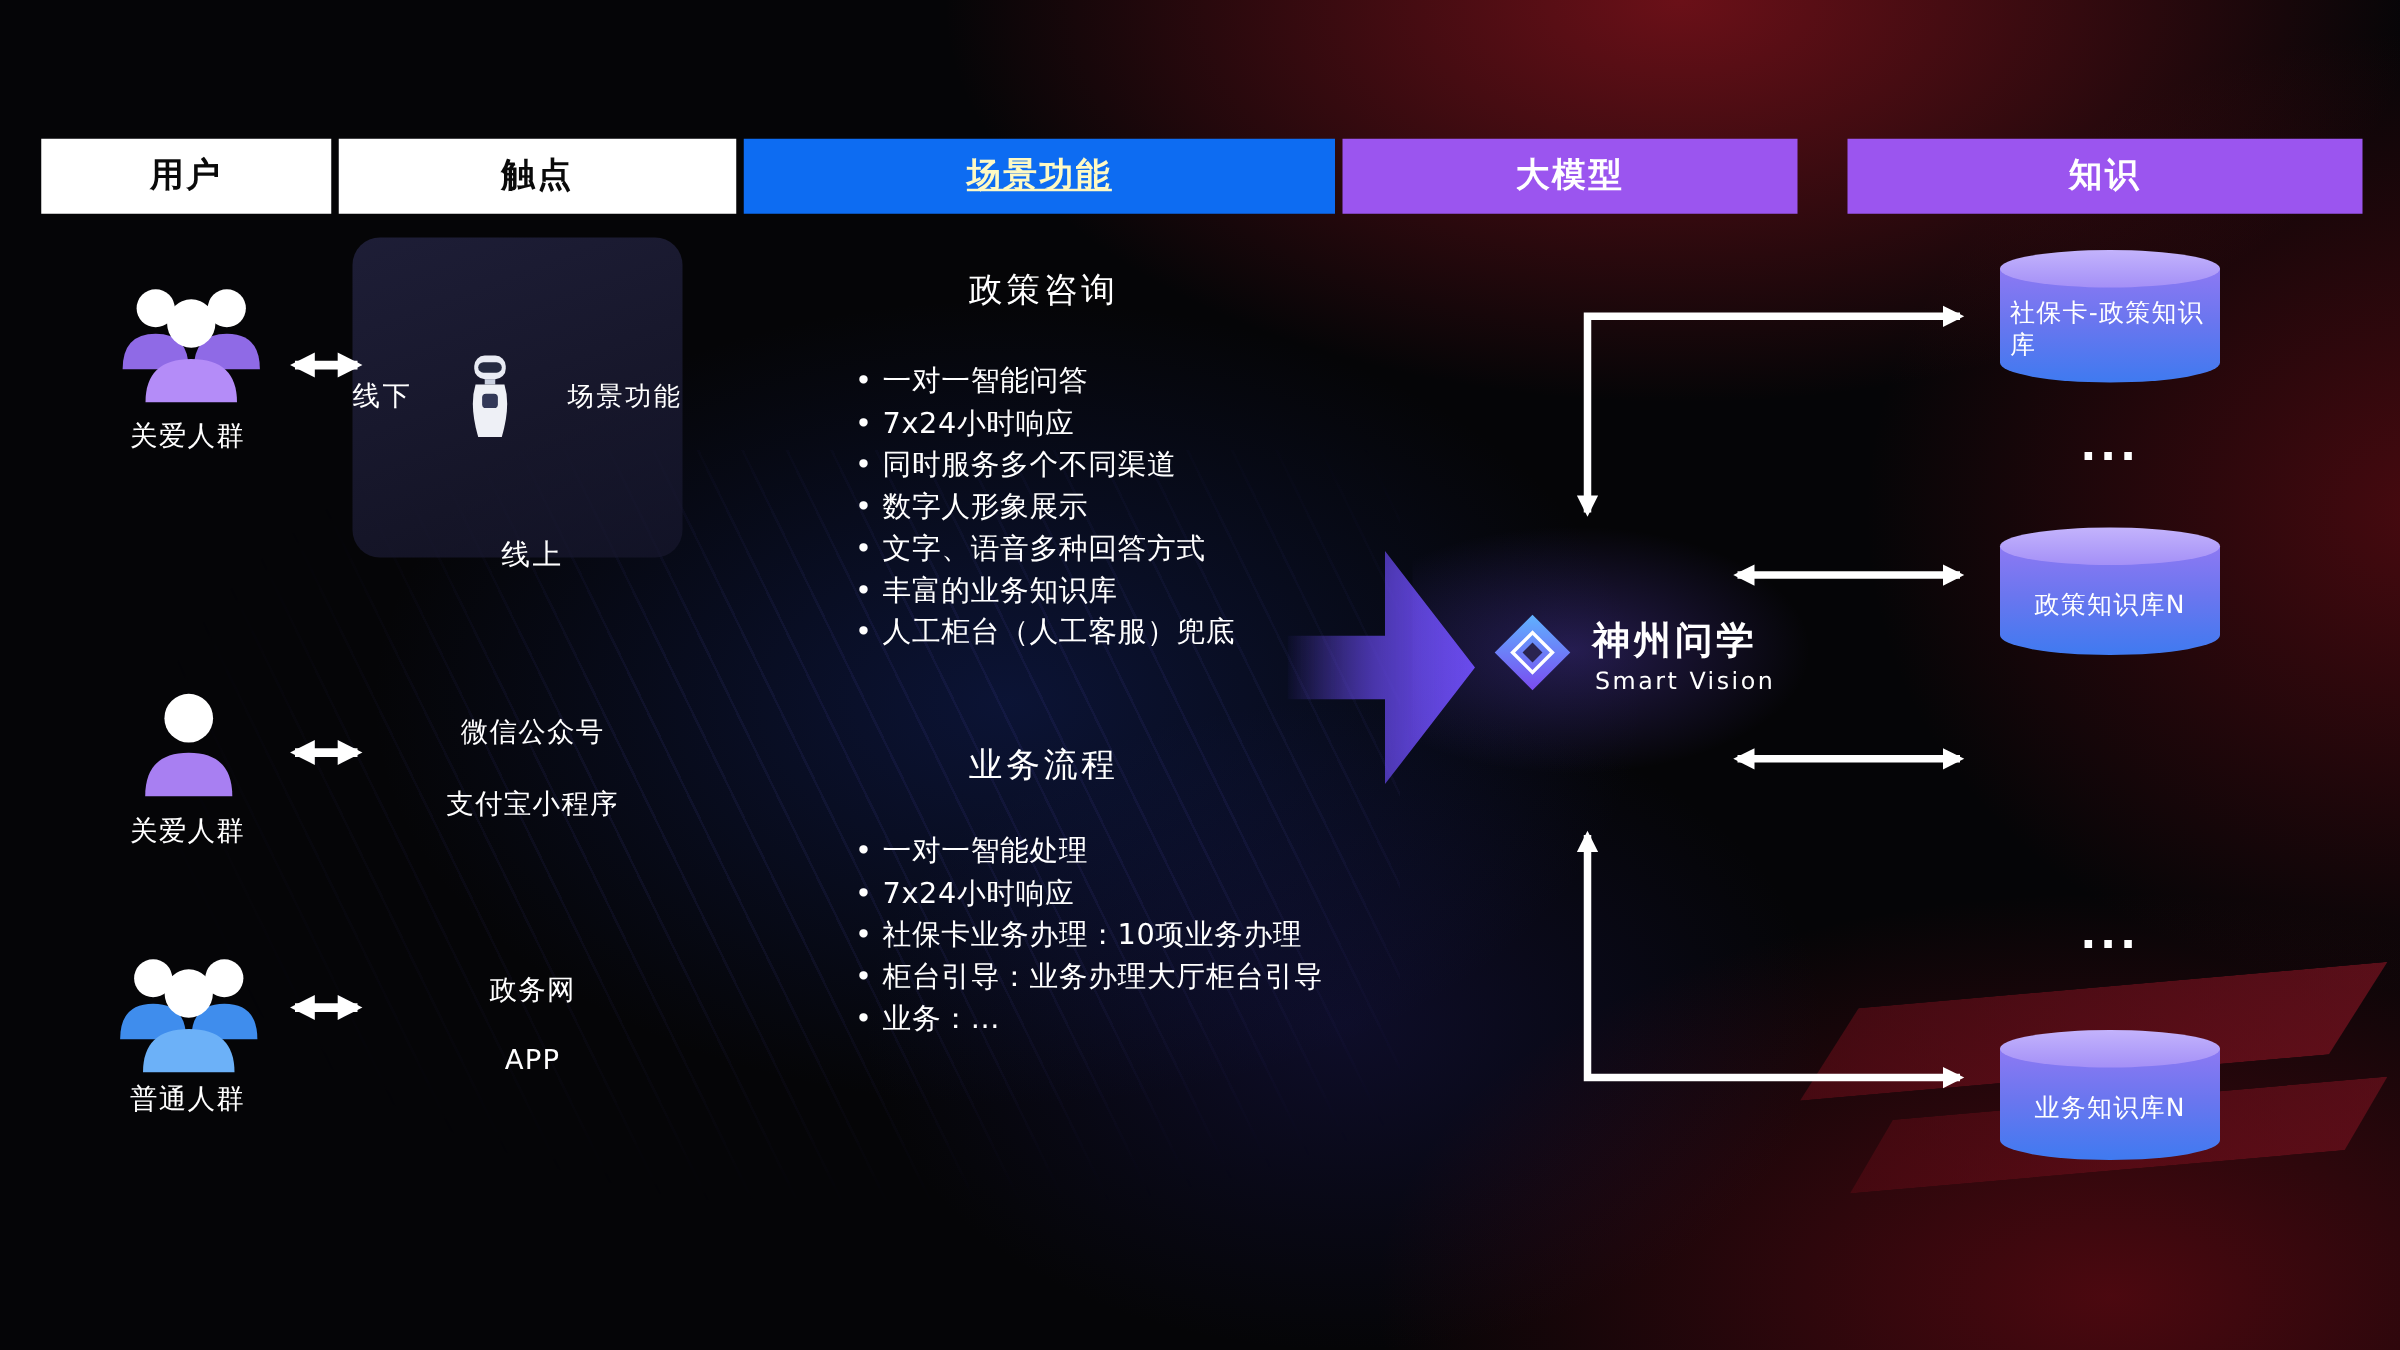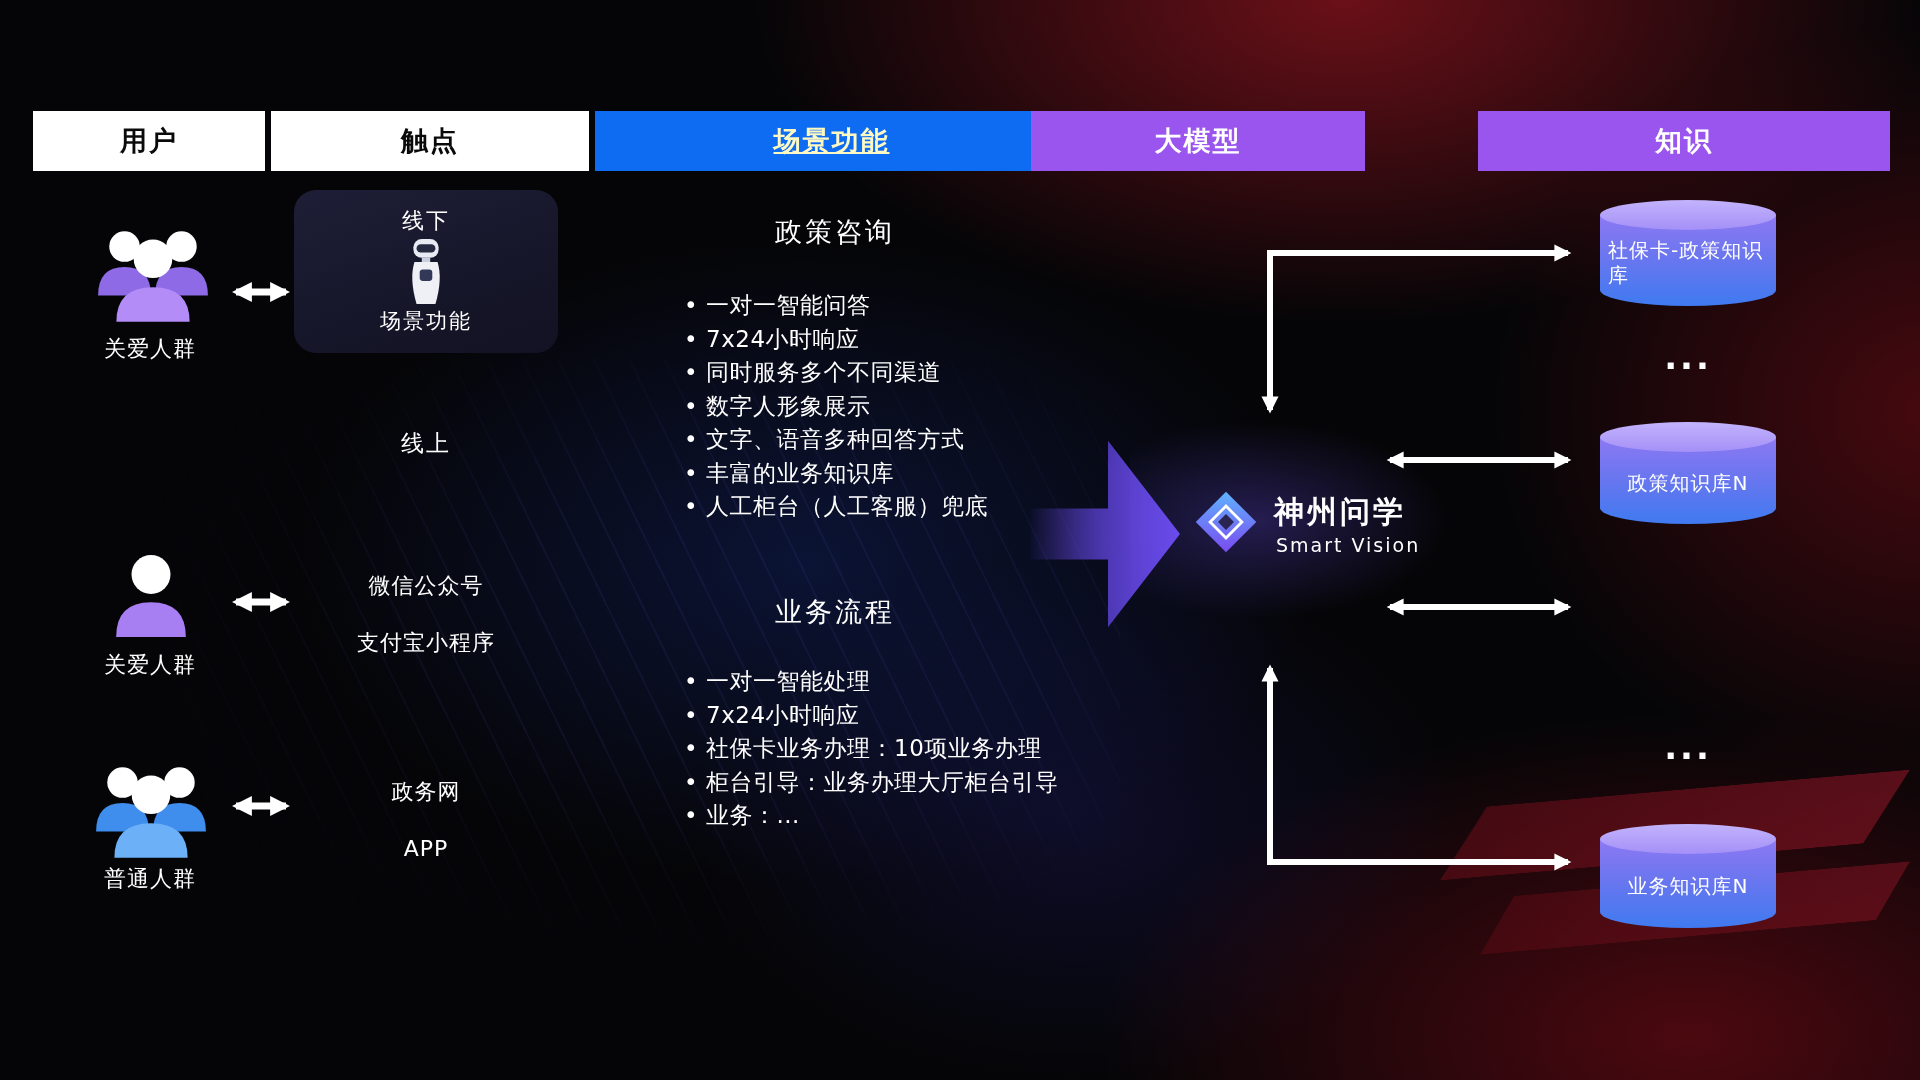--- a/index.html
+++ b/index.html
@@ -22,23 +22,23 @@
 
   .hdr{position:absolute;top:111px;height:60px;line-height:60px;text-align:center;font-size:27px;font-weight:bold;letter-spacing:2px;}
   .hdr.white{background:#ffffff;color:#0a0a0a;}
   .hdr.blue{background:#0d6cf2;color:#fef9c3;text-decoration:underline;}
   .hdr.purple{background:#9b55ef;color:#fff;}
 
   .u-label{position:absolute;width:180px;text-align:center;color:#fff;font-size:22px;letter-spacing:1px;}
   .icon-wrap{position:absolute;}
   .icon-wrap svg{display:block;width:100%;height:100%;}
 
-  .touch-panel{position:absolute;left:294px;top:190px;width:264px;height:163px;border-radius:22px;
+  .touch-panel{position:absolute;left:282px;top:190px;width:264px;height:256px;border-radius:22px;
     background:linear-gradient(160deg, rgba(46,46,86,.6), rgba(22,22,44,.72));
-    display:flex;flex-direction:column;align-items:center;justify-content:space-between;padding:16px 0 18px 0;box-sizing:border-box;}
+    display:flex;flex-direction:row;align-items:center;justify-content:space-between;padding:16px 0 18px 0;box-sizing:border-box;}
   .tp-text{color:#fff;font-size:22px;letter-spacing:2px;text-align:center;}
   .online-item{position:absolute;left:294px;width:264px;text-align:center;color:#fff;font-size:22px;letter-spacing:1px;}
 
   .scene-title{position:absolute;left:640px;width:390px;text-align:center;color:#fff;font-size:27px;letter-spacing:3px;}
   .scene-list{position:absolute;left:682px;width:430px;margin:0;padding:0;list-style:none;}
   .scene-list li{position:relative;padding-left:24px;color:#fff;font-size:23px;line-height:33.5px;letter-spacing:.5px;}
   .scene-list li::before{content:"•";position:absolute;left:2px;color:#fff;}
 
   .flow-arrow{position:absolute;left:1030px;top:428px;width:150px;height:212px;
     background:linear-gradient(90deg, rgba(100,70,230,0) 0%, rgba(102,72,235,.55) 45%, #6a4bee 100%);
@@ -64,21 +64,21 @@
 
 <div class="stage">
 
   <div class="streaks"></div>
   <div class="ribbon r1"></div>
   <div class="ribbon r2"></div>
 
   <div class="hdr white" style="left:33px;width:232px">用户</div>
   <div class="hdr white" style="left:271px;width:318px">触点</div>
   <div class="hdr blue" style="left:595px;width:473px">场景功能</div>
-  <div class="hdr purple" style="left:1031px;width:334px">大模型</div>
+  <div class="hdr purple" style="left:1074px;width:364px">大模型</div>
   <div class="hdr purple" style="left:1478px;width:412px">知识</div>
 
   <div class="icon-wrap" style="left:92px;top:218px;width:122px;height:106px">
     <svg viewBox="0 0 120 104">
       <circle cx="32" cy="28" r="15" fill="#fff"></circle>
       <path d="M6 76 q0 -28 26 -28 q26 0 26 28 z" fill="#8f6ae6"></path>
       <circle cx="88" cy="28" r="15" fill="#fff"></circle>
       <path d="M62 76 q0 -28 26 -28 q26 0 26 28 z" fill="#8f6ae6"></path>
       <circle cx="60" cy="40" r="19" fill="#fff"></circle>
       <path d="M24 102 q0 -34 36 -34 q36 0 36 34 z" fill="#b48cf8"></path>

